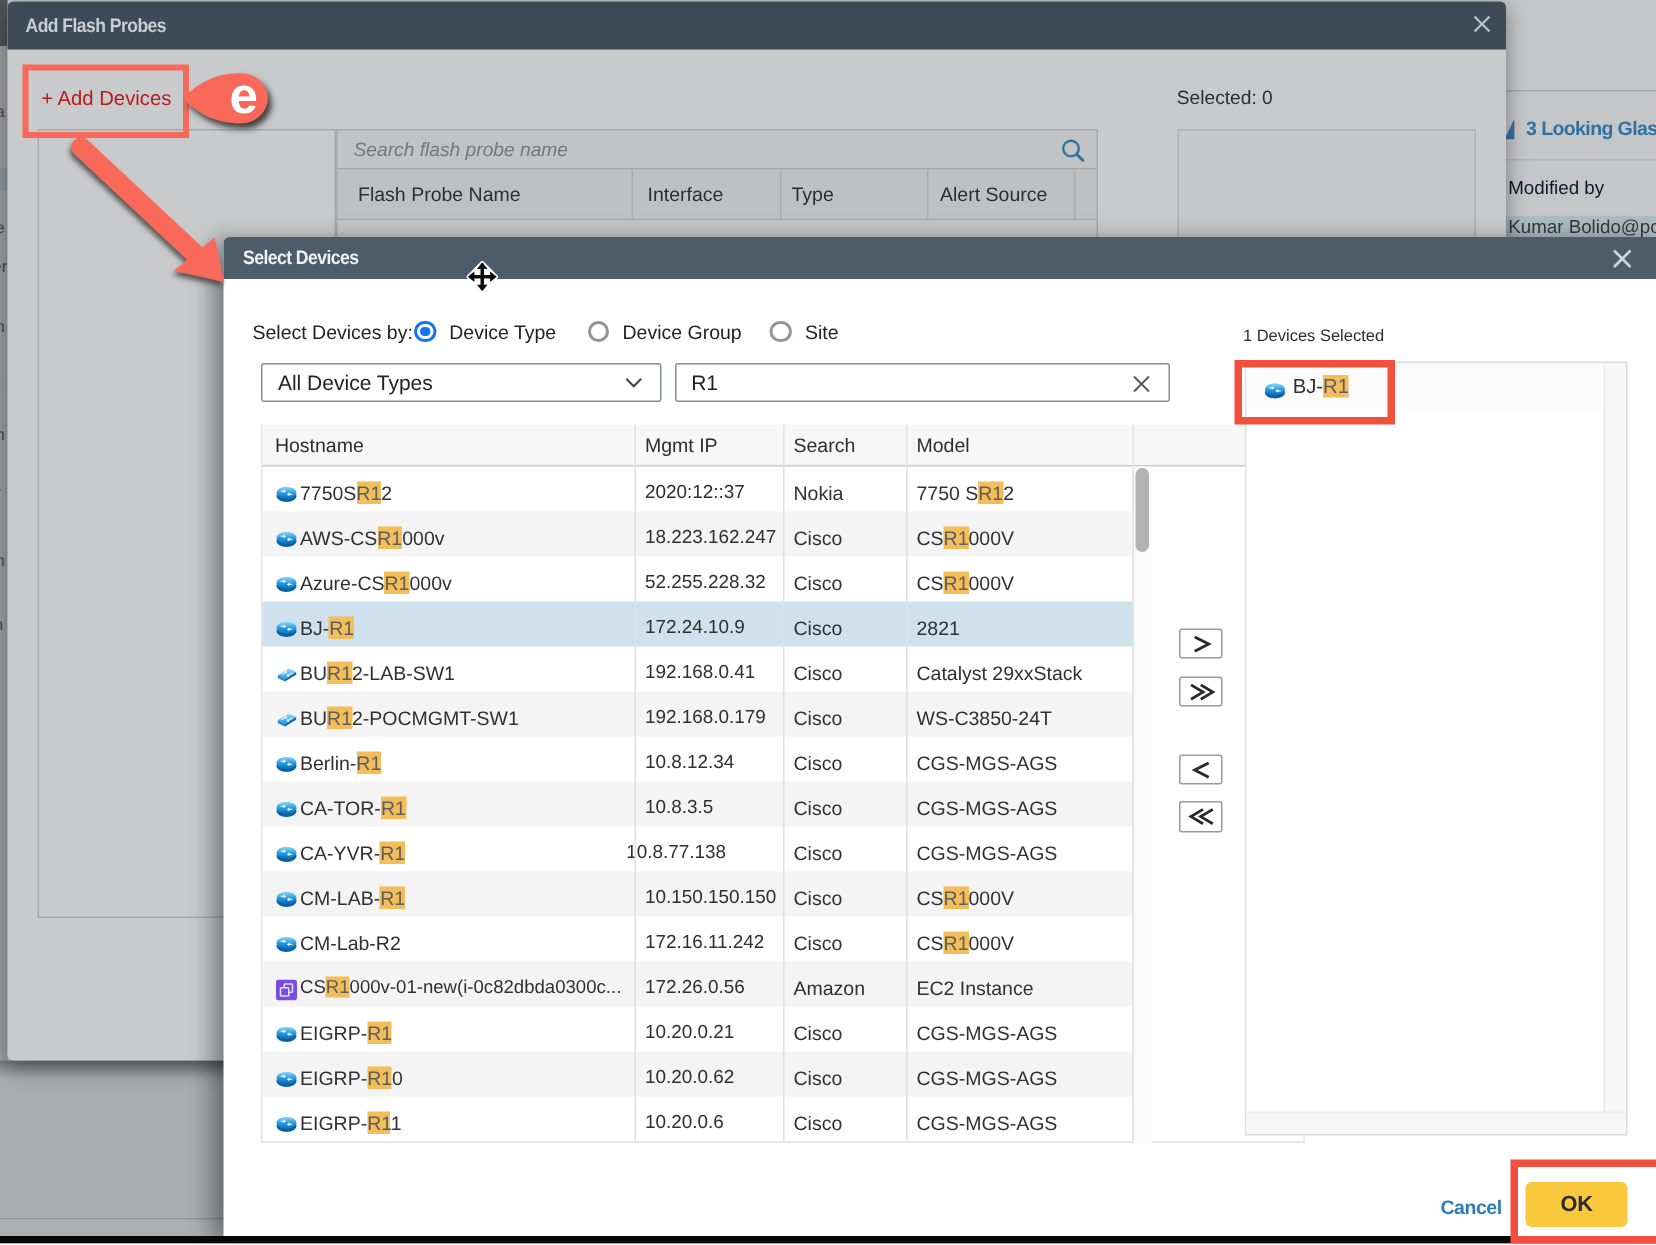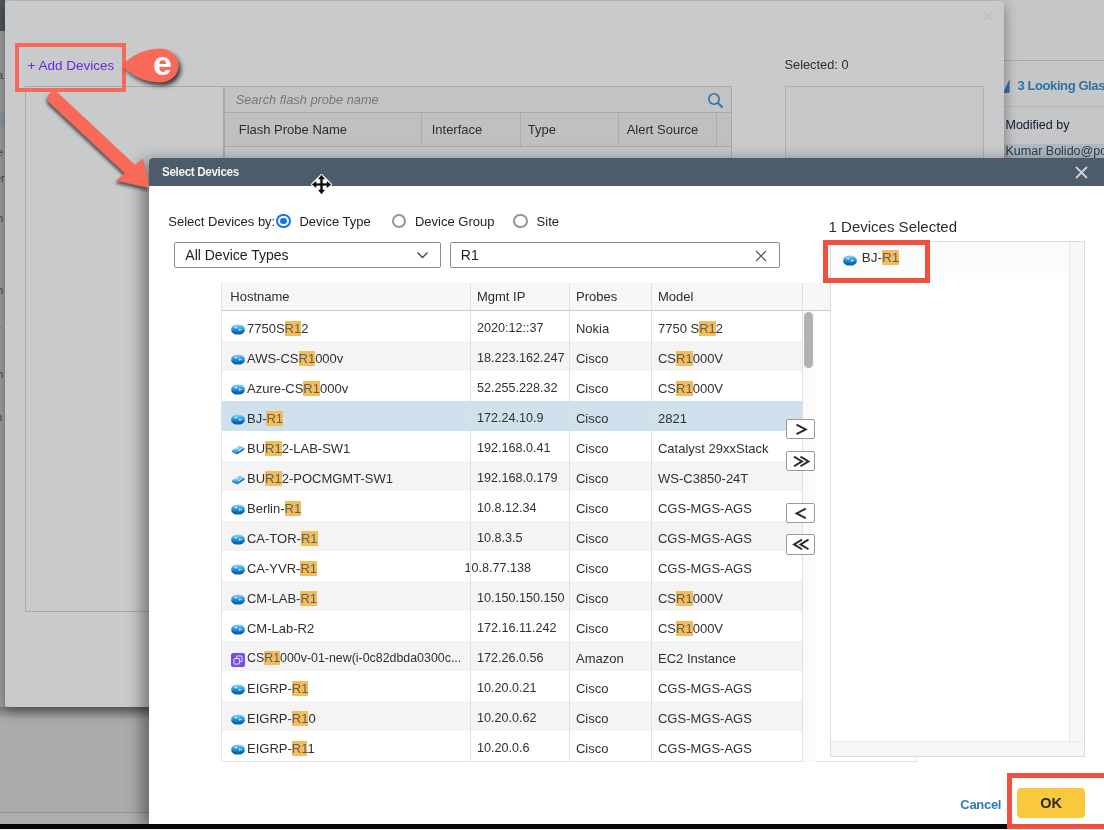--- a/index.html
+++ b/index.html
@@ -23,21 +23,21 @@
   #botleft .line { position:absolute; left:0; top:105px; width:100%; height:1px; background:#8f9192; }
   #botleft .foot { position:absolute; left:0; top:106px; width:100%; height:11px; background:#aeafb0; }
   #blackbar { left:0; top:823.8px; width:1104px; height:4.9px; background:#070707; z-index:20; }
   #underbar { left:0; top:828.7px; width:1104px; height:1.3px; background:#fdfdfd; z-index:20; }
 
   
   #dlg { z-index:5; left:4.5px; top:1px; width:999.5px; height:706px; background:#c9cacb; border-radius:4px; box-shadow:0 4px 14px rgba(0,0,0,.4); }
   #dlg .tbar { position:absolute; left:0; top:0; width:100%; height:31.8px; background:#3d4b58; border-radius:4px 4px 0 0; color:#c9ced2; font-size:13px; font-weight:bold; line-height:31.8px; padding-left:12.5px; }
   .tbar b { display:inline-block; transform:scaleX(0.9); transform-origin:0 50%; letter-spacing:-0.4px; font-weight:bold; }
   #dlg .x { position:absolute; left:976.5px; top:7.5px; width:14px; height:14px; }
-  #adddev { position:absolute; left:23px; top:56.5px; width:110px; color:#6d28d9; font-size:13.5px; }
+  #adddev { position:absolute; left:23px; top:56.5px; width:110px; color:#b91c1c; font-size:13.5px; }
   #lpanel { position:absolute; left:20.2px; top:85px; width:199.5px; height:526.2px; border:1px solid #a8a9ab; }
   #srch { position:absolute; left:219.2px; top:85.2px; width:508px; height:26.5px; background:#c2c3c4; border:1px solid #a8a9ab; color:#76787a; font-style:italic; font-size:12.8px; line-height:25px; padding-left:11px; }
   #fhead { position:absolute; left:219.2px; top:111.7px; width:508px; height:34.5px; background:#bfc0c2; border-left:1px solid #a8a9ab; border-right:1px solid #a8a9ab; border-bottom:1px solid #a8a9ab; color:#2c2e30; font-size:13px; }
   #fhead span { position:absolute; top:9px; }
   #fhead i { position:absolute; top:0; width:1px; height:100%; background:#abacad; }
   #fbody { position:absolute; left:219.2px; top:146.2px; width:508px; height:12px; background:#c6c7c8; border-left:1px solid #a8a9ab; border-right:1px solid #a8a9ab; }
   #sel0 { position:absolute; left:780px; top:55.5px; color:#2c2e30; font-size:12.8px; }
   #selbox { position:absolute; left:780.3px; top:85.2px; width:199.7px; height:80px; border:1px solid #b0b1b3; background:#c6c7c8; }
 
   
@@ -55,37 +55,37 @@
   #mvicon { position:absolute; left:162.2px; top:16.5px; }
 
   .rlabel { position:absolute; top:56px; font-size:13px; color:#222; }
   .radio { position:absolute; top:56.3px; width:14.5px; height:14.5px; border-radius:50%; border:2px solid #8f969c; background:#fff; }
   .radio.sel { border-color:#1473f2; }
   .radio.sel::after { content:""; position:absolute; left:2.2px; top:2.2px; width:6.5px; height:6.5px; border-radius:50%; background:#1473f2; }
 
   #dropdown { position:absolute; left:25px; top:84.3px; width:266.5px; height:25.8px; border:1px solid #898e93; border-radius:2px; font-size:14px; color:#222; line-height:24px; padding-left:10px; }
   #input { position:absolute; left:300.5px; top:84.3px; width:330.2px; height:25.8px; border:1px solid #898e93; border-radius:2px; font-size:14px; color:#222; line-height:24px; padding-left:10px; }
 
-  #tbl { position:absolute; left:25.2px; top:125.5px; width:696px; height:478.5px; border:1px solid #e2e2e2; border-top:none; font-size:13px;margin-left:47px; }
+  #tbl { position:absolute; left:25.2px; top:125.5px; width:696px; height:478.5px; border:1px solid #e2e2e2; border-top:none; font-size:13px; }
   #tbl .hd { position:absolute; left:0; top:0; width:100%; height:28px; background:#f7f7f8; border-bottom:1px solid #cbcbcb; color:#2d2d2d; }
   #tbl .hd span { position:absolute; top:6px; }
   .vsep { position:absolute; top:0; width:1px; height:100%; background:#e0e0e0; }
   .row { position:absolute; left:0; width:591.5px; height:30px; }
   .row.alt { background:#f4f4f5; }
   .row.sel { background:#cfe1ed; }
   .cell { position:absolute; top:10px; white-space:nowrap; color:#303030; font-size:13px; }
   .hl { background:#f3bd59; color:#5f5f5f; }
   .icon { position:absolute; left:9px; top:12.2px; }
   #sbar { position:absolute; left:579.8px; top:28px; width:12.4px; height:450.5px; background:#fbfbfb; border-left:1px solid #e0e0e0; }
   #sbar .thumb { position:absolute; left:0.8px; top:0.7px; width:9px; height:56.8px; background:#b2b2b2; border-radius:5px; }
 
   .tbtn { position:absolute; left:636.3px; width:29px; height:20.3px; border:1px solid #9a9a9a; border-radius:2px; background:#fff; }
   .tbtn svg { position:absolute; left:0; top:0; }
 
-  #rsel { position:absolute; left:679.3px; top:60px; font-size:15px; color:#2c2c2c; }
+  #rsel { position:absolute; left:679.3px; top:60px; font-size:11px; color:#2c2c2c; }
   #rpanel { position:absolute; left:680.5px; top:83.3px; width:255.2px; height:516.3px; border:1px solid #dcdcdc; background:#fff; }
   #rpanel .gutt { position:absolute; right:0; top:0; width:14.5px; height:100%; background:#f7f7f7; border-left:1px solid #e8e8e8; }
   #rpanel .foot { position:absolute; left:0; bottom:0; width:100%; height:15.5px; background:#f6f6f6; border-top:1px solid #ececec; }
   #rpanel .item { position:absolute; left:0; top:0; width:238px; height:31px; background:#fbfbfb; font-size:13.5px; color:#303030; }
 
   #cancel { position:absolute; left:811px; top:639.5px; font-size:13px; font-weight:bold; letter-spacing:-0.3px; color:#2b7bb9; }
   #okbtn { position:absolute; left:867.7px; top:630.3px; width:68.3px; height:30.2px; background:#f9c83d; border-radius:4px; text-align:center; line-height:30.2px; font-size:14.5px; font-weight:bold; color:#2b2b2b; }
 </style>
 </head>
 <body>
@@ -115,20 +115,21 @@
 </div>
 <div id="blackbar" class="abs"></div>
 <div id="underbar" class="abs"></div>
 <div id="botleft" class="abs">
   <div class="shadow"></div>
   <div class="line"></div>
   <div class="foot"></div>
 </div>
 
 <div id="dlg" class="abs">
+  <div class="tbar"><b>Add Flash Probes</b></div>
   <svg class="x" viewBox="0 0 14 14">
       <path d="M2 2 L12 12 M12 2 L2 12" stroke="#b9bfc4" stroke-width="1.6"></path>
     </svg>
   <div id="adddev">+ Add Devices</div>
   <div id="lpanel"></div>
   <div id="fhead">
     <span style="left:14px;">Flash Probe Name</span>
     <span style="left:207px;">Interface</span>
     <span style="left:303px;">Type</span>
     <span style="left:402px;">Alert Source</span>
@@ -179,21 +180,21 @@
   <div id="input">R1
     <svg style="position:absolute;right:12px;top:7px;" width="12" height="12" viewBox="0 0 12 12">
         <path d="M1 1 L11 11 M11 1 L1 11" stroke="#555" stroke-width="1.2"></path>
       </svg>
   </div>
 
   <div id="tbl">
       <div class="hd">
         <span style="left:7.8px;">Hostname</span>
         <span style="left:254.5px;">Mgmt IP</span>
-        <span style="left:353.5px;">Probes</span>
+        <span style="left:353.5px;">Search</span>
         <span style="left:435.5px;">Model</span>
       </div>
       <div class="row" style="top:28px;">
         <span class="icon"><svg width="14" height="11" viewBox="0 0 14 11">
             <defs>
               <linearGradient id="rg" x1="0" y1="0" x2="0" y2="1">
                 <stop offset="0" stop-color="#90d8f8"></stop>
                 <stop offset="0.55" stop-color="#2196e0"></stop>
                 <stop offset="1" stop-color="#0d6cb4"></stop>
               </linearGradient>

